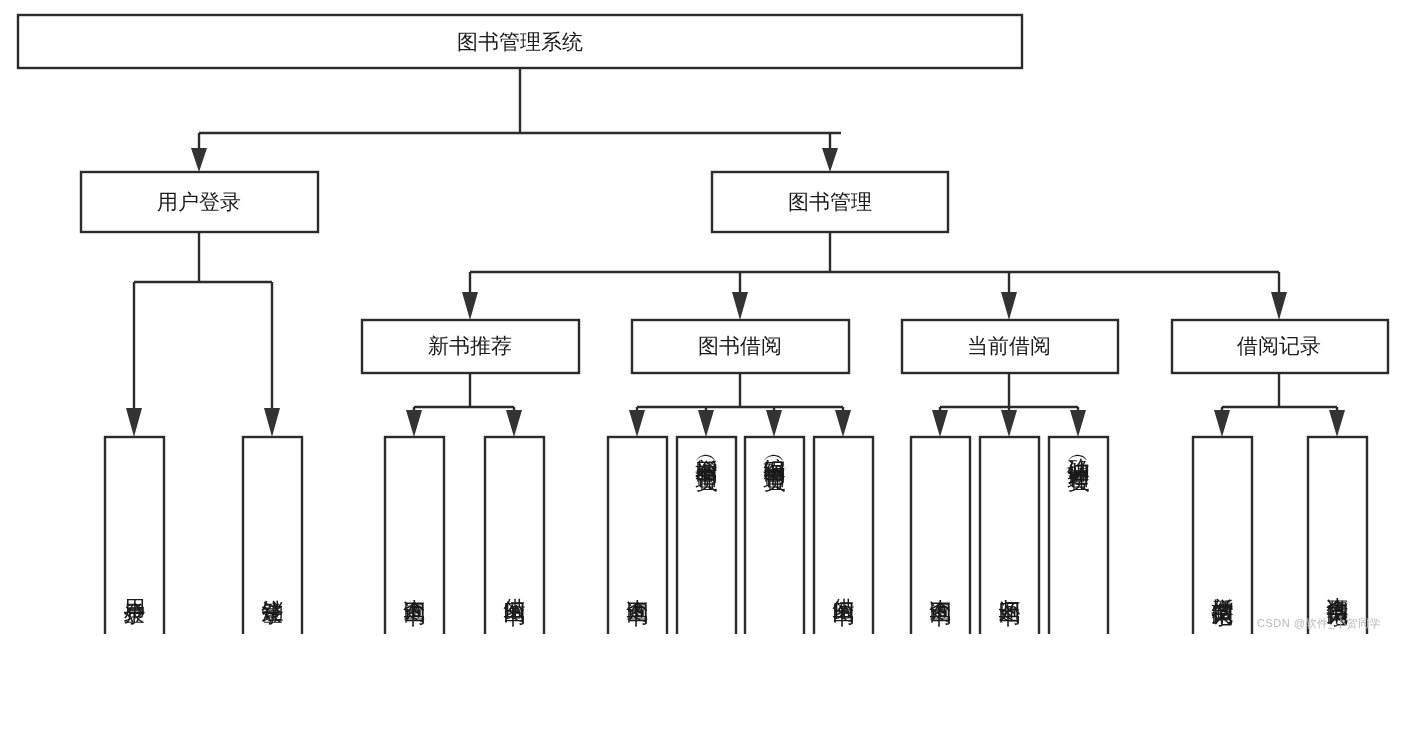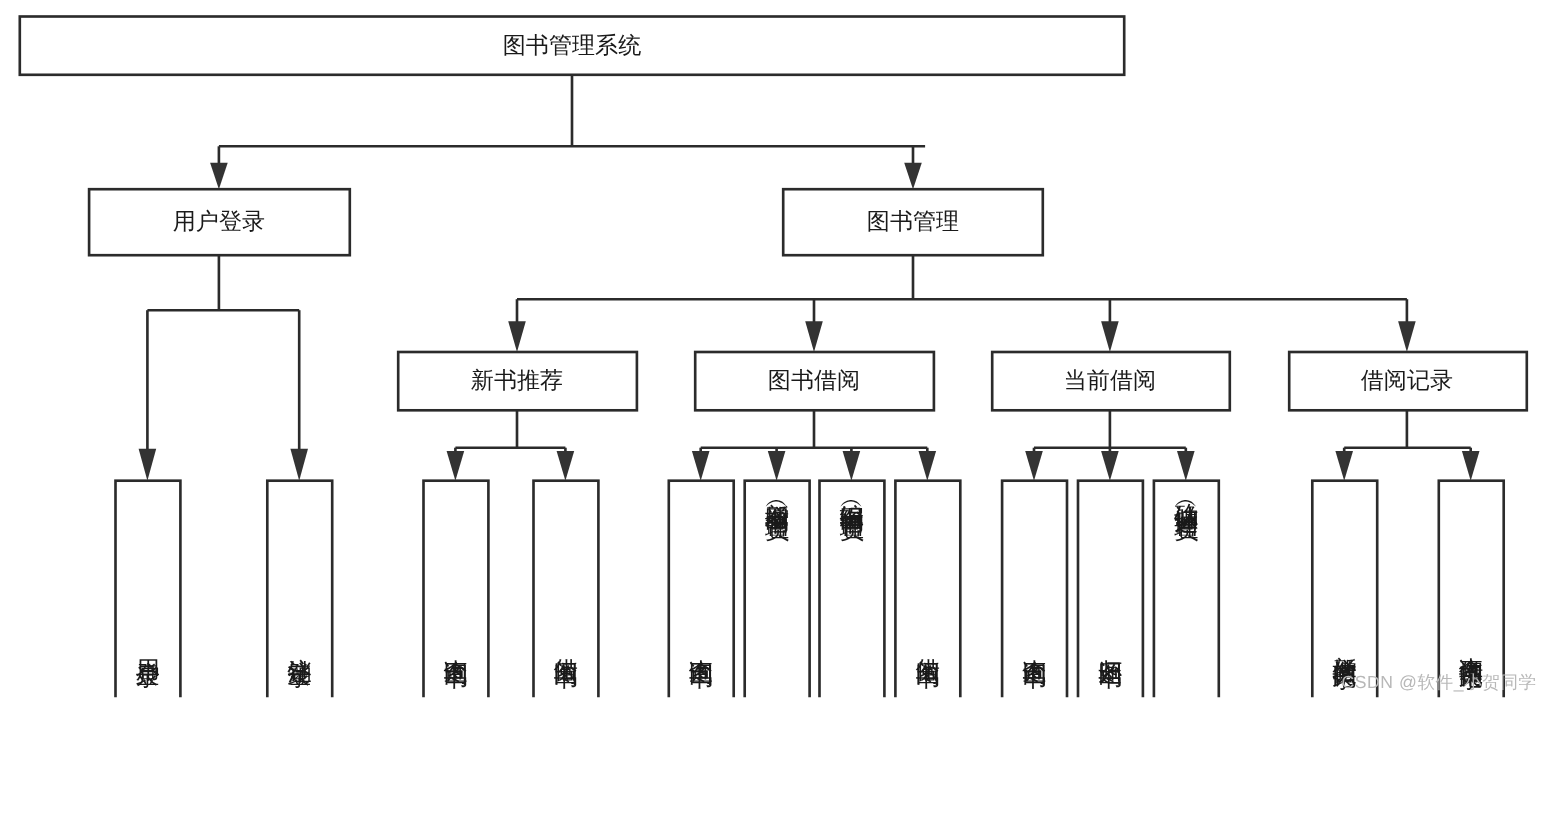--- a/index.html
+++ b/index.html
@@ -70,24 +70,24 @@
     font-family: "Liberation Sans", "DejaVu Sans", sans-serif;
     font-size: 22px;
     line-height: 1.18;
     letter-spacing: 2px;
     color: #1a1a1a;
     white-space: nowrap;
     text-align: center;
   }
   .watermark {
     position: absolute;
-    right: 8px;
+    right: 24px;
     bottom: 3px;
     font-family: "Liberation Sans", "DejaVu Sans", sans-serif;
-    font-size: 16px;
+    font-size: 11px;
     color: #b8b8b8;
     letter-spacing: 0.5px;
     pointer-events: none;
     user-select: none;
   }
 </style>
 </head>
 <body>
 
 <div id="diagram-root">

